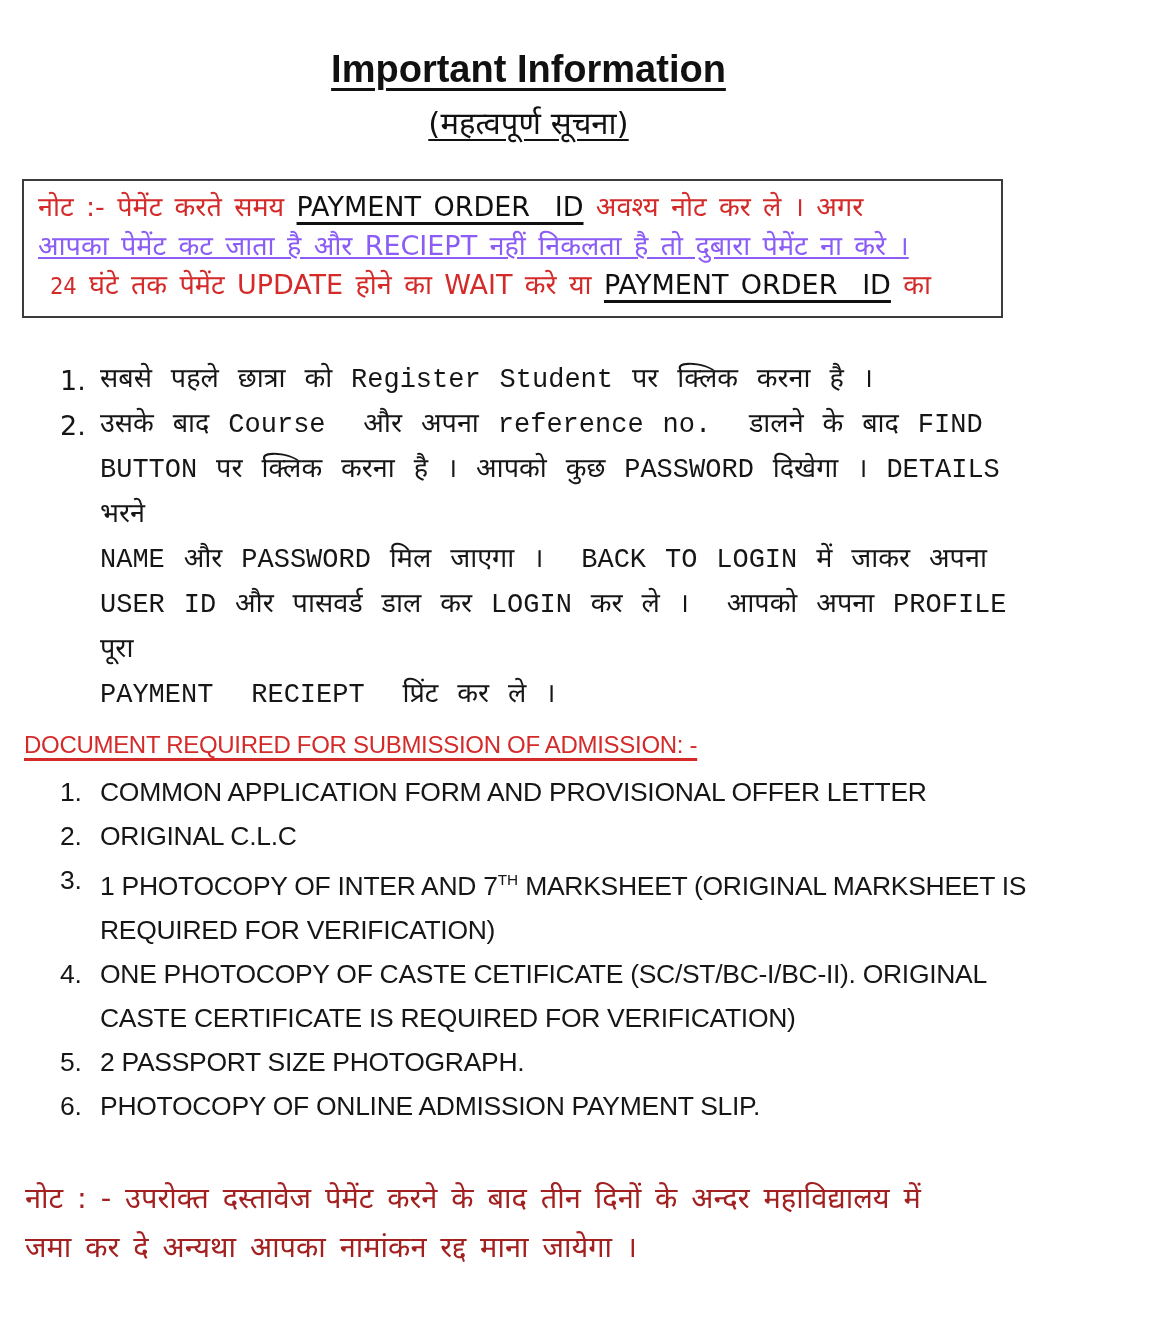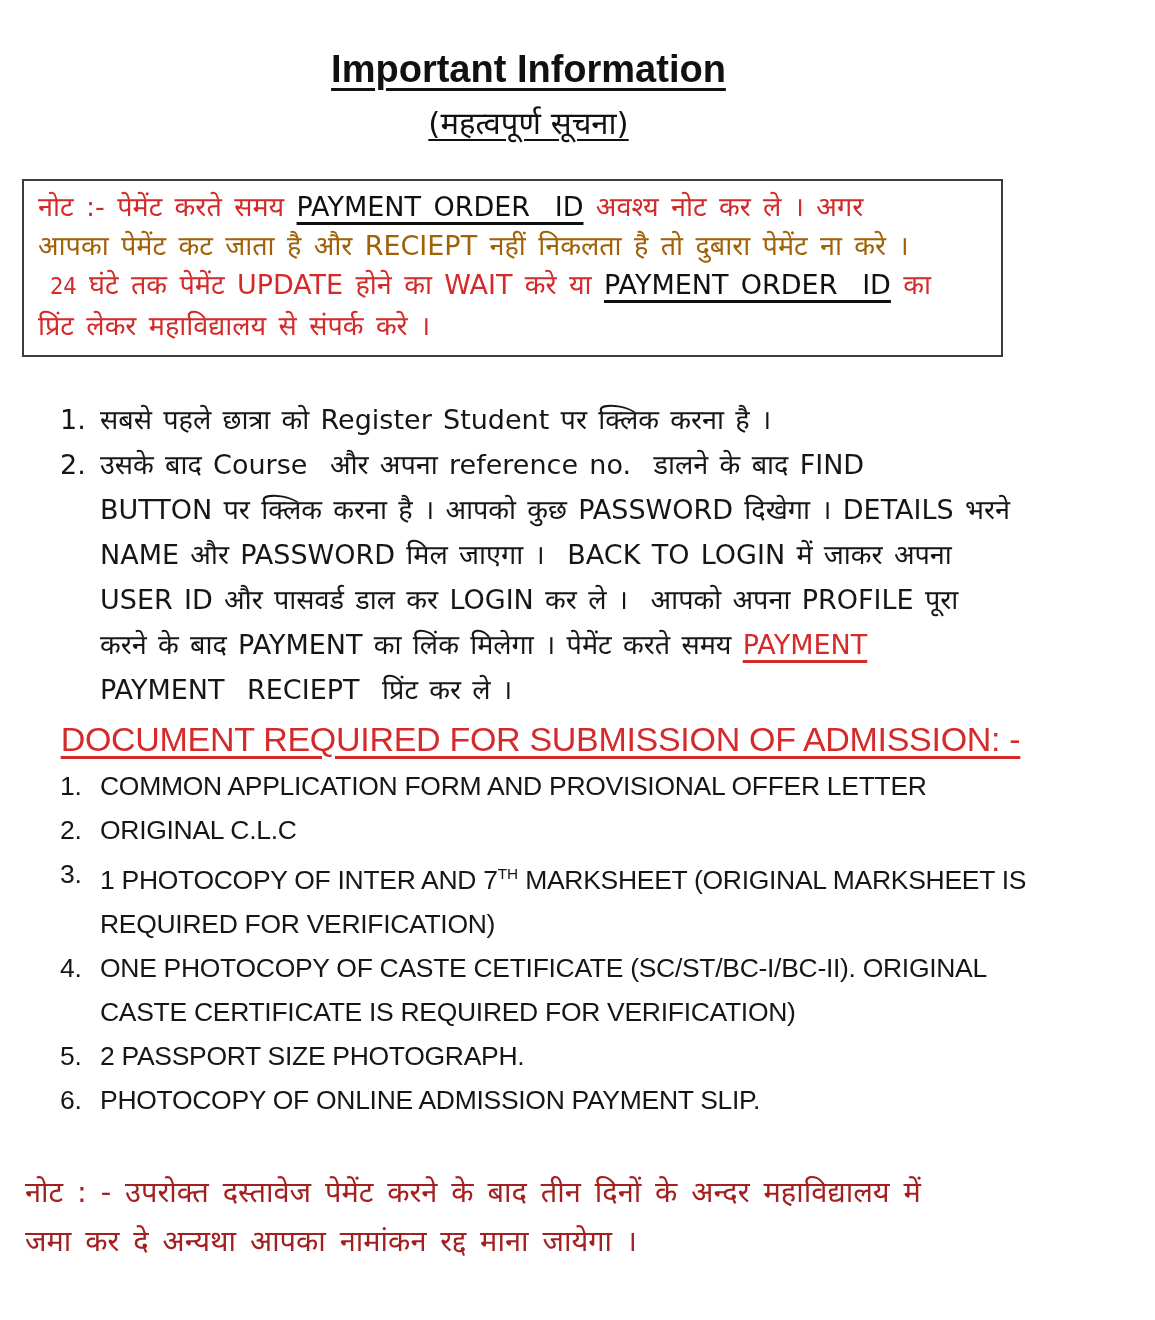--- a/index.html
+++ b/index.html
@@ -36,79 +36,76 @@
     font-size:27px;line-height:39px;
     word-spacing:0.14em;
     font-family:"DejaVu Sans",sans-serif;
   }
   .line{white-space:pre-wrap;}
 
   .steps{margin:40px 30px 0 60px;font-size:27px;line-height:45px;color:var(--text-black);
     font-family:"DejaVu Sans",sans-serif;word-spacing:0.10em;}
   .step{display:flex;align-items:flex-start;}
   .step-num{width:40px;flex:0 0 40px;}
-  .step-body{flex:1;}
+  .step-body{flex:1;font-family:Liberation Mono, monospace;}
 
   .doc-heading{
     margin:6px 0 0 24px;
     color:var(--bright-red);
-    font-size:34px;line-height:42px;letter-spacing:-0.3px;
+    font-size:24px;line-height:42px;letter-spacing:-0.3px;
     text-decoration:underline;text-decoration-thickness:2.5px;text-underline-offset:5px;
     font-weight:500;
-    text-align:center;
   }
   .doc-list{margin:4px 30px 0 60px;font-size:26.5px;line-height:44px;letter-spacing:-0.3px;}
   .doc-item{display:flex;align-items:flex-start;}
   .doc-num{width:40px;flex:0 0 40px;}
   .doc-text{flex:1;white-space:pre-wrap;}
 
   .footer-note{
     margin:46px 28px 0 25px;
     color:var(--dark-red);
     font-size:29px;line-height:49px;word-spacing:0.16em;
     font-family:"DejaVu Sans",sans-serif;
   }
 
   
   .run.u-black{color:#101010;text-decoration:underline;text-decoration-thickness:2.5px;text-underline-offset:6px;}
   .run.u-red{color:var(--bright-red);text-decoration:underline;text-decoration-thickness:2.5px;text-underline-offset:6px;}
-  .run.red2{color:#a16207;}
+  .run.red2{color:#8b5cf6;text-decoration:underline;}
   .run.mono{font-family:"DejaVu Sans Mono",monospace;font-size:0.82em;margin-left:12px;}
   .run.sup{vertical-align:super;font-size:0.58em;letter-spacing:0;}
 </style>
 </head>
 <body>
 
 <div class="page">
 
   <div class="title">Important Information</div>
   <div class="subtitle">(महत्वपूर्ण सूचना)</div>
 
   <div class="note-box">
     <div class="line"><span class="run">नोट :- पेमेंट करते समय </span><span class="run u-black">PAYMENT ORDER  ID</span><span class="run"> अवश्य नोट कर ले । अगर</span></div>
     <div class="line"><span class="run red2">आपका पेमेंट कट जाता है और RECIEPT नहीं निकलता है तो दुबारा पेमेंट ना करे ।</span></div>
     <div class="line"><span class="run mono">24</span><span class="run"> घंटे तक पेमेंट UPDATE होने का WAIT करे या </span><span class="run u-black">PAYMENT ORDER  ID</span><span class="run"> का</span></div>
-    <div class="line"><span class="run">प्रिंट लेकर महाविद्यालय से संपर्क करे ।</span></div>
   </div>
 
   <div class="steps">
     <div class="step">
       <div class="step-num">1.</div>
       <div class="step-body">
         <div class="line"><span class="run">सबसे पहले छात्रा को Register Student पर क्लिक करना है ।</span></div>
       </div>
     </div>
     <div class="step">
       <div class="step-num">2.</div>
       <div class="step-body">
         <div class="line"><span class="run">उसके बाद Course  और अपना reference no.  डालने के बाद FIND</span></div>
         <div class="line"><span class="run">BUTTON पर क्लिक करना है । आपको कुछ PASSWORD दिखेगा । DETAILS भरने</span></div>
         <div class="line"><span class="run">NAME और PASSWORD मिल जाएगा ।  BACK TO LOGIN में जाकर अपना</span></div>
         <div class="line"><span class="run">USER ID और पासवर्ड डाल कर LOGIN कर ले ।  आपको अपना PROFILE पूरा</span></div>
-        <div class="line"><span class="run">करने के बाद PAYMENT का लिंक मिलेगा । पेमेंट करते समय </span><span class="run u-red">PAYMENT</span></div>
         <div class="line"><span class="run">PAYMENT  RECIEPT  प्रिंट कर ले ।</span></div>
       </div>
     </div>
   </div>
 
   <div class="doc-heading">DOCUMENT REQUIRED FOR SUBMISSION OF ADMISSION: -</div>
 
   <div class="doc-list">
     <div class="doc-item">
       <div class="doc-num">1.</div>

